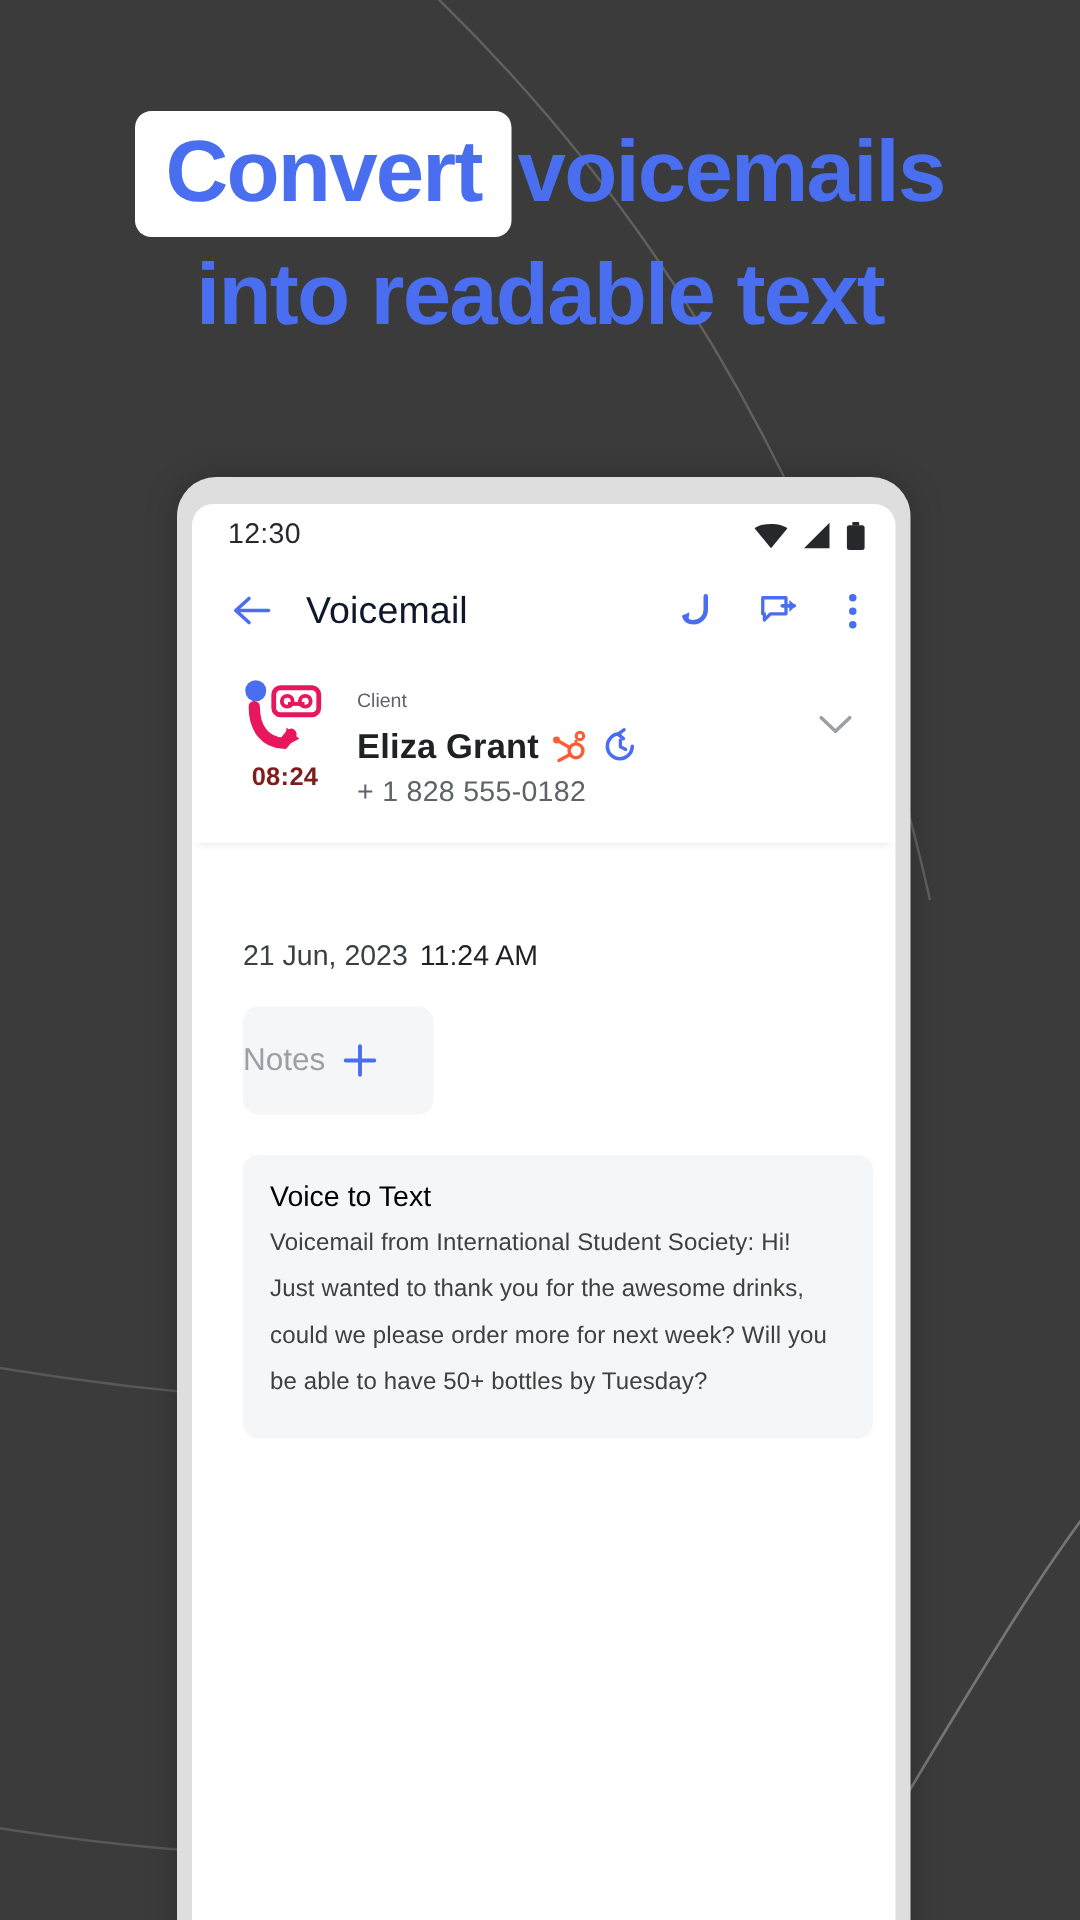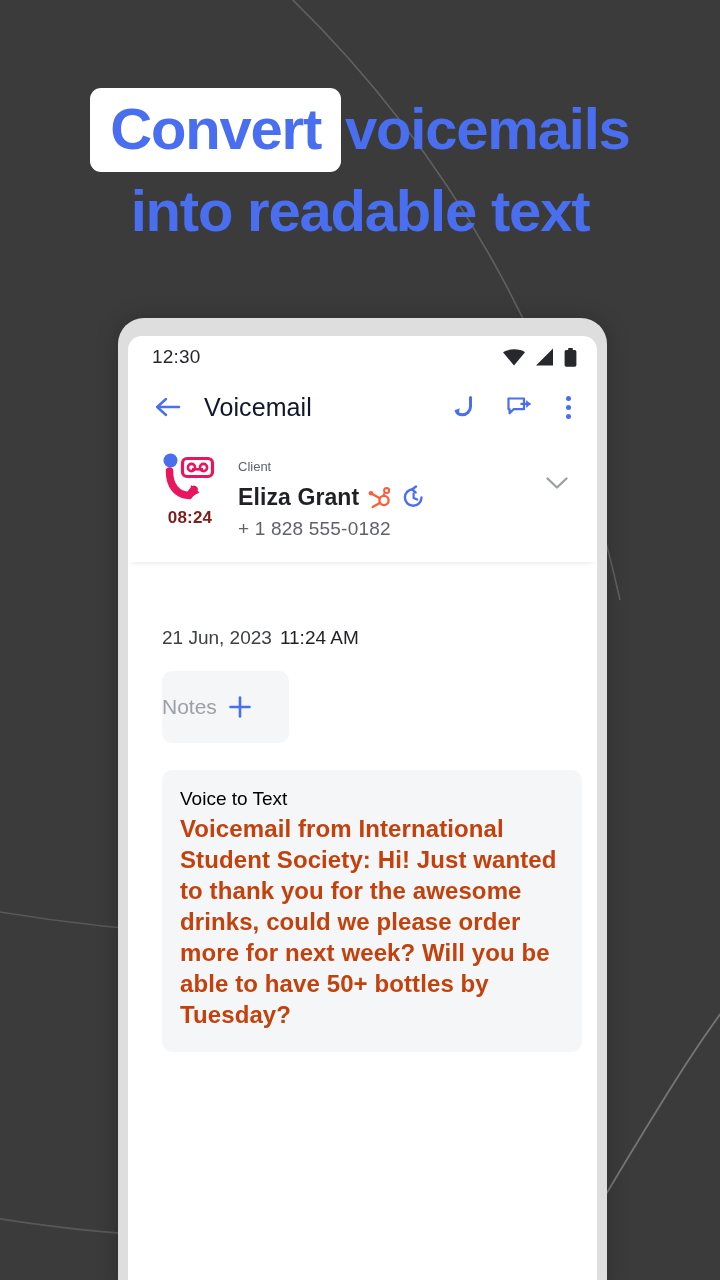--- a/index.html
+++ b/index.html
@@ -21,21 +21,21 @@
     position: absolute;
     inset: 0;
     width: 720px;
     height: 1280px;
     pointer-events: none;
   }
 
   
   .headline {
     position: absolute;
-    top: 88px;
+    top: 74px;
     left: 0;
     width: 720px;
     text-align: center;
     font-size: 58px;
     font-weight: bold;
     line-height: 78px;
     letter-spacing: -1.2px;
     color: #4a6ef0;
     z-index: 5;
   }
@@ -241,25 +241,24 @@
     background: #f5f6f7;
     border-radius: 10px;
     padding: 18px 22px 22px 18px;
   }
   .v2t-title {
     font-size: 19px;
     color: #000000;
     margin-bottom: 3px;
   }
   .v2t-text {
-    font-size: 24px;
+    font-size: 16px;
     line-height: 31px;
-    color: #c2410c;
+    color: #404040;
     letter-spacing: 0.1px;
-    font-weight: bold;
   }
 </style>
 </head>
 <body>
 
 <svg class="bg-arcs" viewBox="0 0 720 1280" xmlns="http://www.w3.org/2000/svg">
   <path d="M 250 -40 C 430 120 560 330 620 600" fill="none" stroke="#6d6d6d" stroke-width="1.6" opacity="0.75"></path>
   <path d="M -40 905 C 120 935 300 945 420 930" fill="none" stroke="#6d6d6d" stroke-width="1.6" opacity="0.6"></path>
   <path d="M -40 1212 C 110 1240 300 1248 430 1232" fill="none" stroke="#6d6d6d" stroke-width="1.6" opacity="0.6"></path>
   <path d="M 560 1270 C 640 1140 700 1030 760 965" fill="none" stroke="#8a8a8a" stroke-width="1.8" opacity="0.75"></path>

